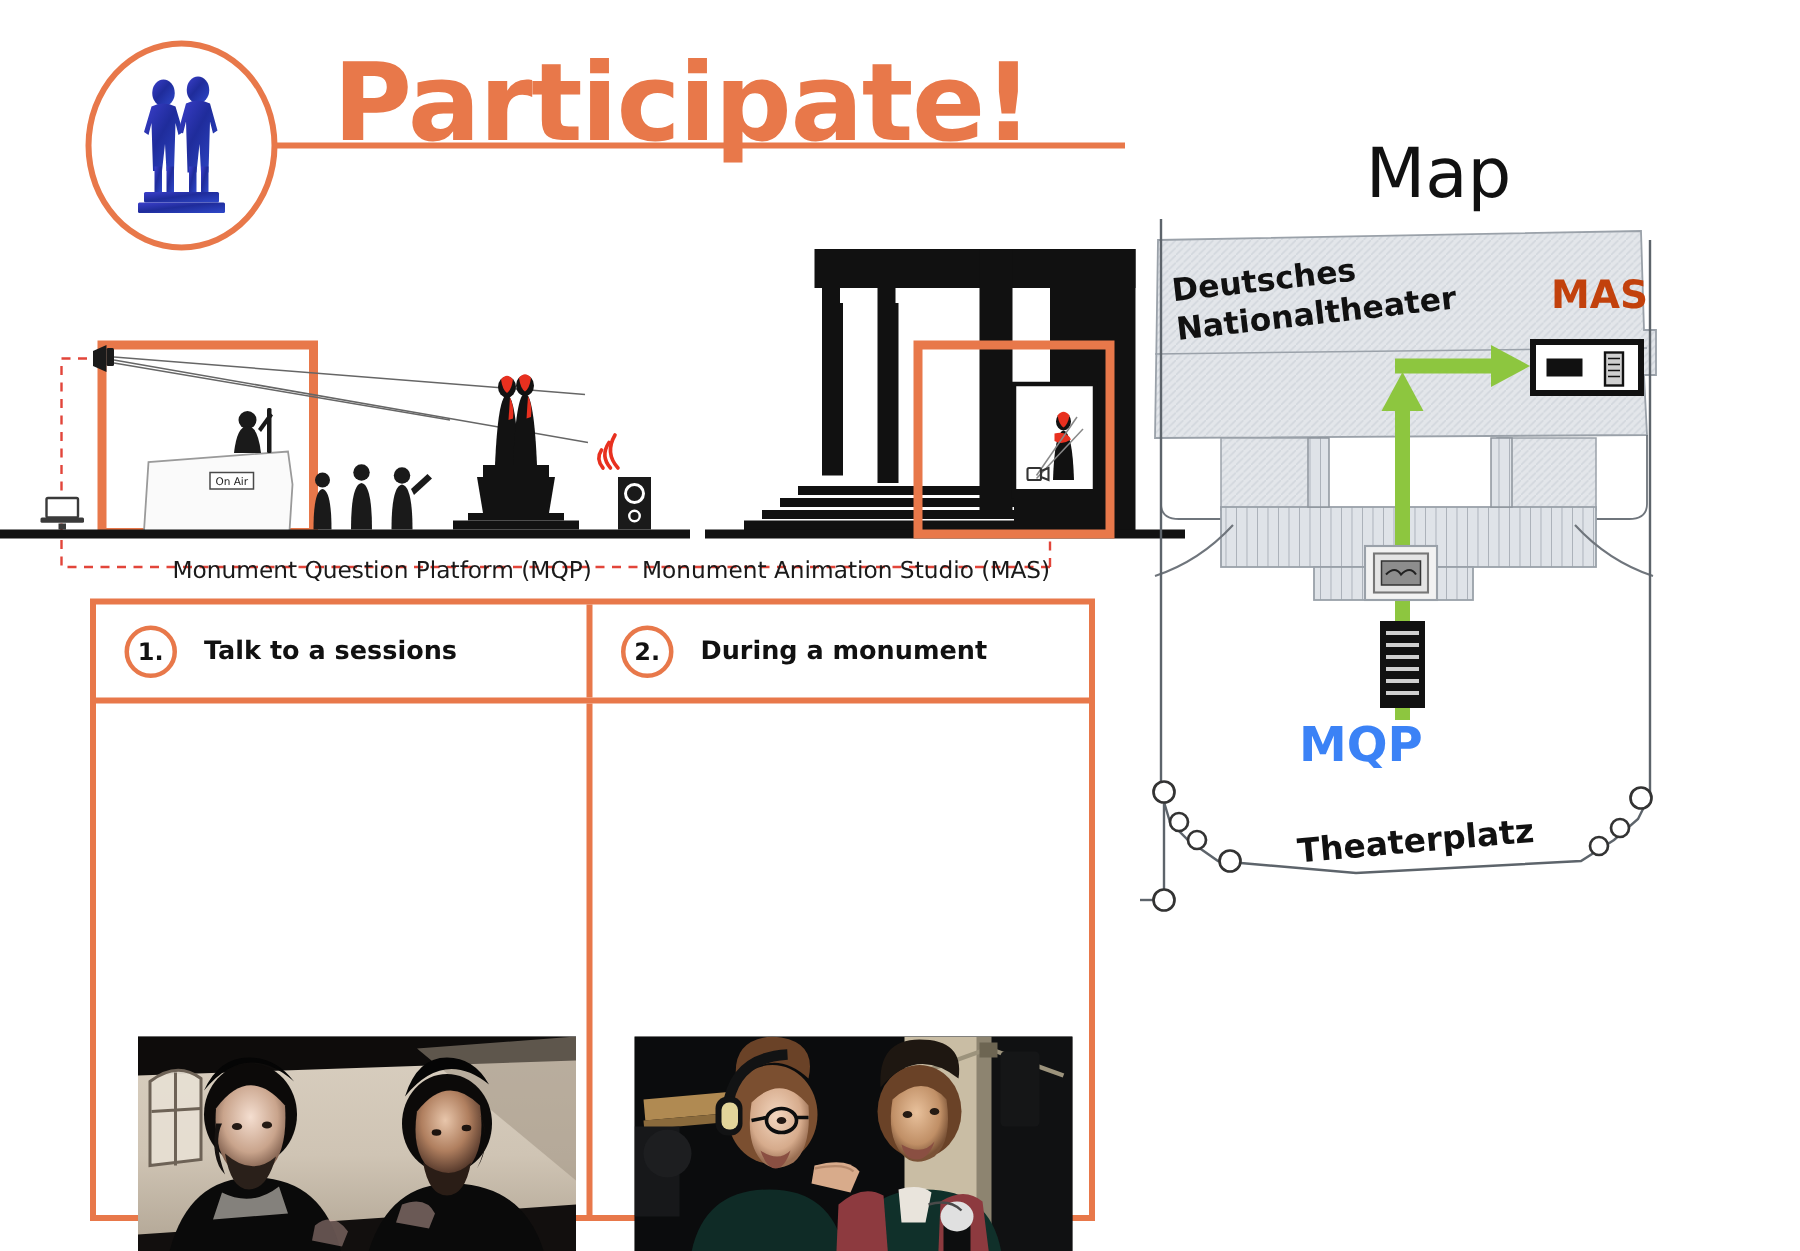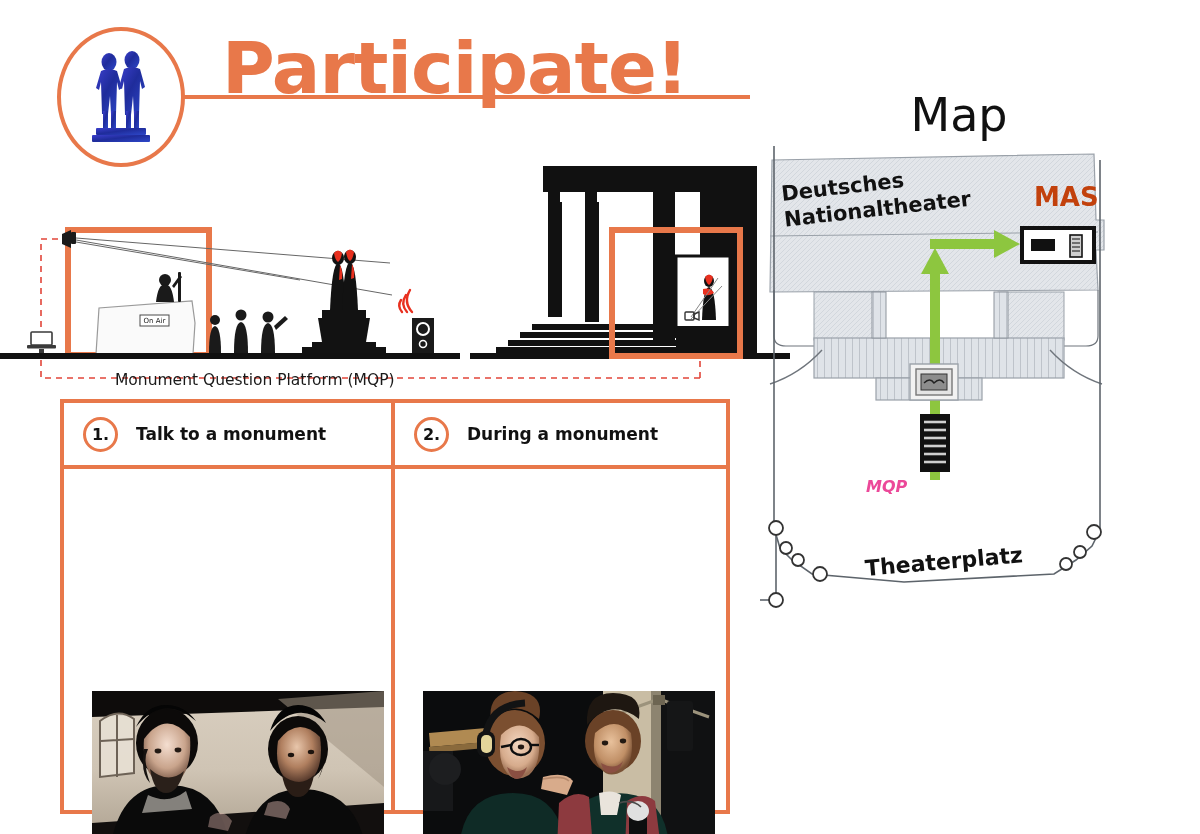--- a/index.html
+++ b/index.html
@@ -84,21 +84,21 @@
   .map-body{position:absolute;left:0px;top:140px;width:410px;height:490px;}
   .map-body svg{display:block;}
   .map-lbl{
     position:absolute;font-family:"DejaVu Sans", sans-serif;
     font-weight:bold;color:#111;white-space:nowrap;
   }
   .lbl-dnt{left:26px;top:182px;font-size:21px;transform:rotate(-6.5deg);
            transform-origin:left top;line-height:1.22;}
   .lbl-mas{left:280px;top:182px;font-size:26px;color:#c2410c;}
   .lbl-gs{left:104px;top:414px;font-size:21px;}
-  .lbl-mqp{left:112px;top:477px;font-size:16px;color:#ec4899;font-style:italic;}
+  .lbl-mqp{left:112px;top:477px;font-size:32px;color:#3b82f6;}
   .lbl-tp{left:110px;top:556px;font-size:22px;transform:rotate(-5deg);
           transform-origin:left top;}
 </style>
 </head>
 <body>
 
 <div class="page">
 
   <div class="header">
 
@@ -261,29 +261,30 @@
         <g fill="none" stroke="#333" stroke-width="1.4">
           <rect x="685" y="152" width="9" height="8" rx="1"></rect>
           <path d="M694 154 l5 -2 0 8 -5 -2 z"></path>
         </g>
       </g>
 
       <rect x="612" y="70" width="128" height="126" fill="none" stroke="#E8784A" stroke-width="6"></rect>
     </svg>
 
     <div class="illus-caption cap-mqp" style="position:absolute;left:88px;top:211px;">Monument Question Platform (MQP)</div>
+    <div class="illus-caption cap-mas" style="position:absolute;left:428px;top:211px;">Monument Animation Studio (MAS)</div>
   </div>
 
   <div class="table">
 
     <div class="t-row head">
       <div class="t-cell left">
         <div class="step">
           <div class="step-num">1.</div>
-          <div class="step-label">Talk to a monument</div>
+          <div class="step-label">Talk to a sessions</div>
         </div>
       </div>
       <div class="t-cell">
         <div class="step">
           <div class="step-num">2.</div>
           <div class="step-label">During a monument</div>
         </div>
       </div>
     </div>
 

